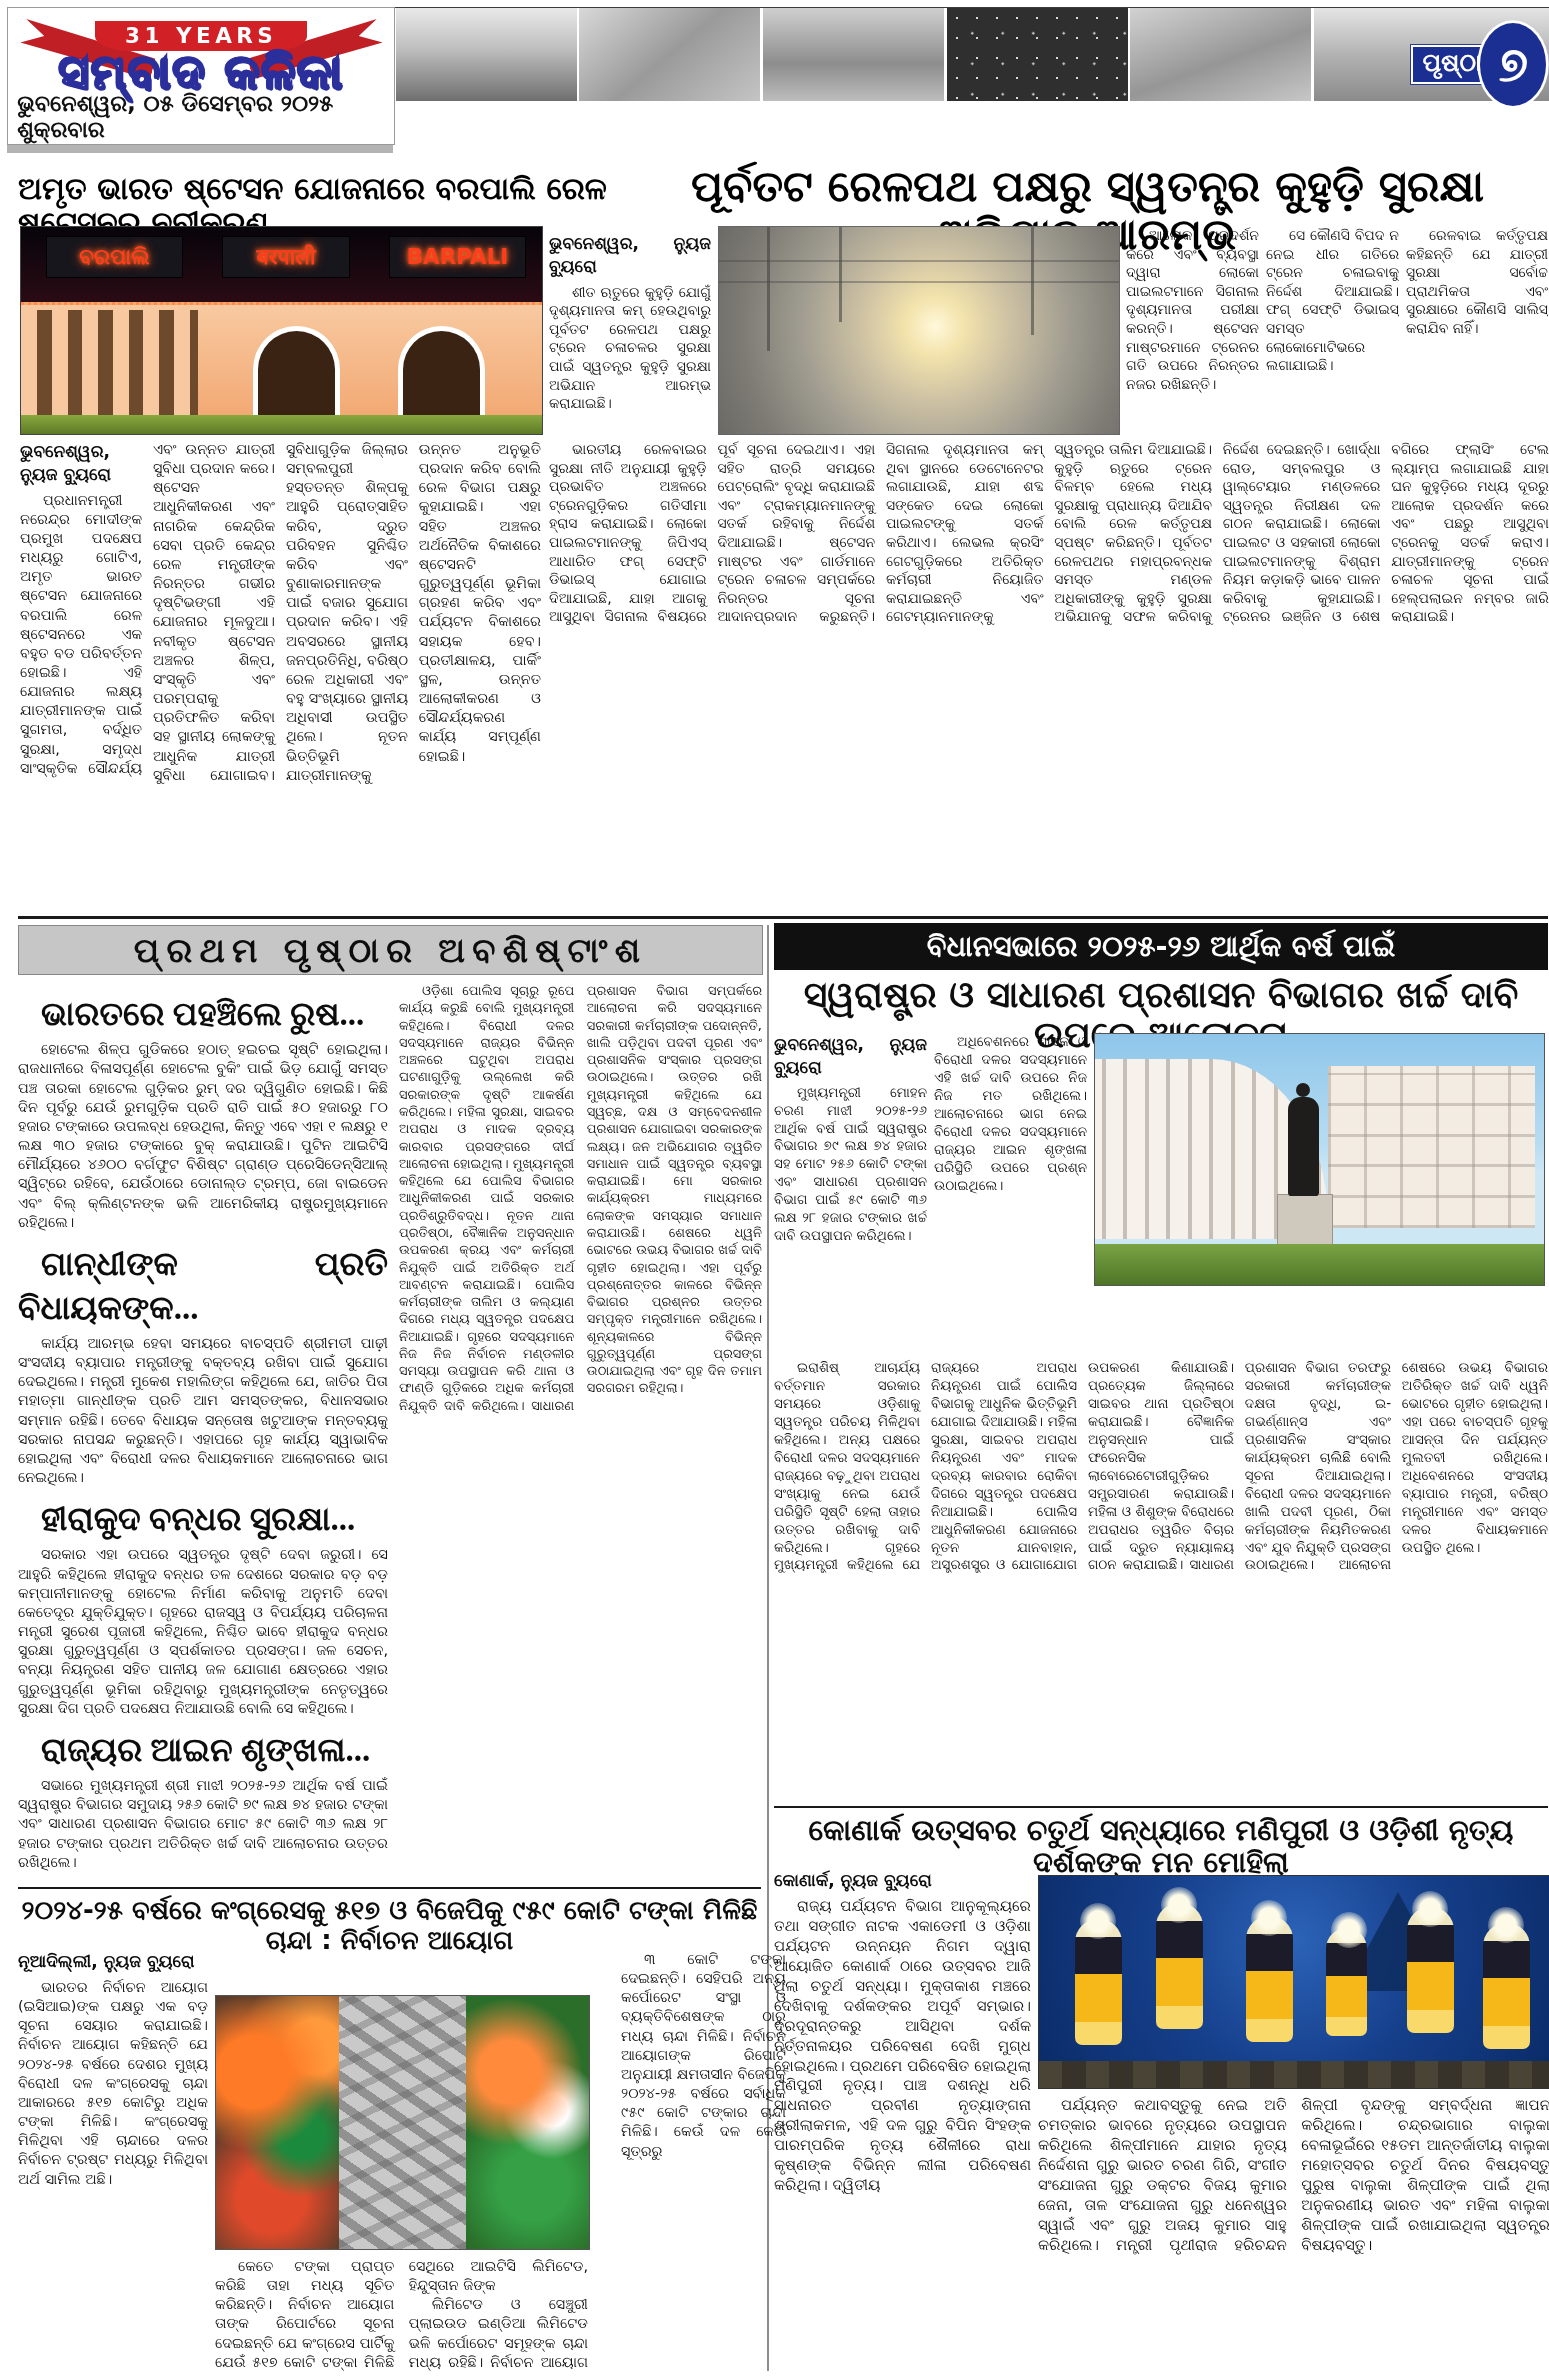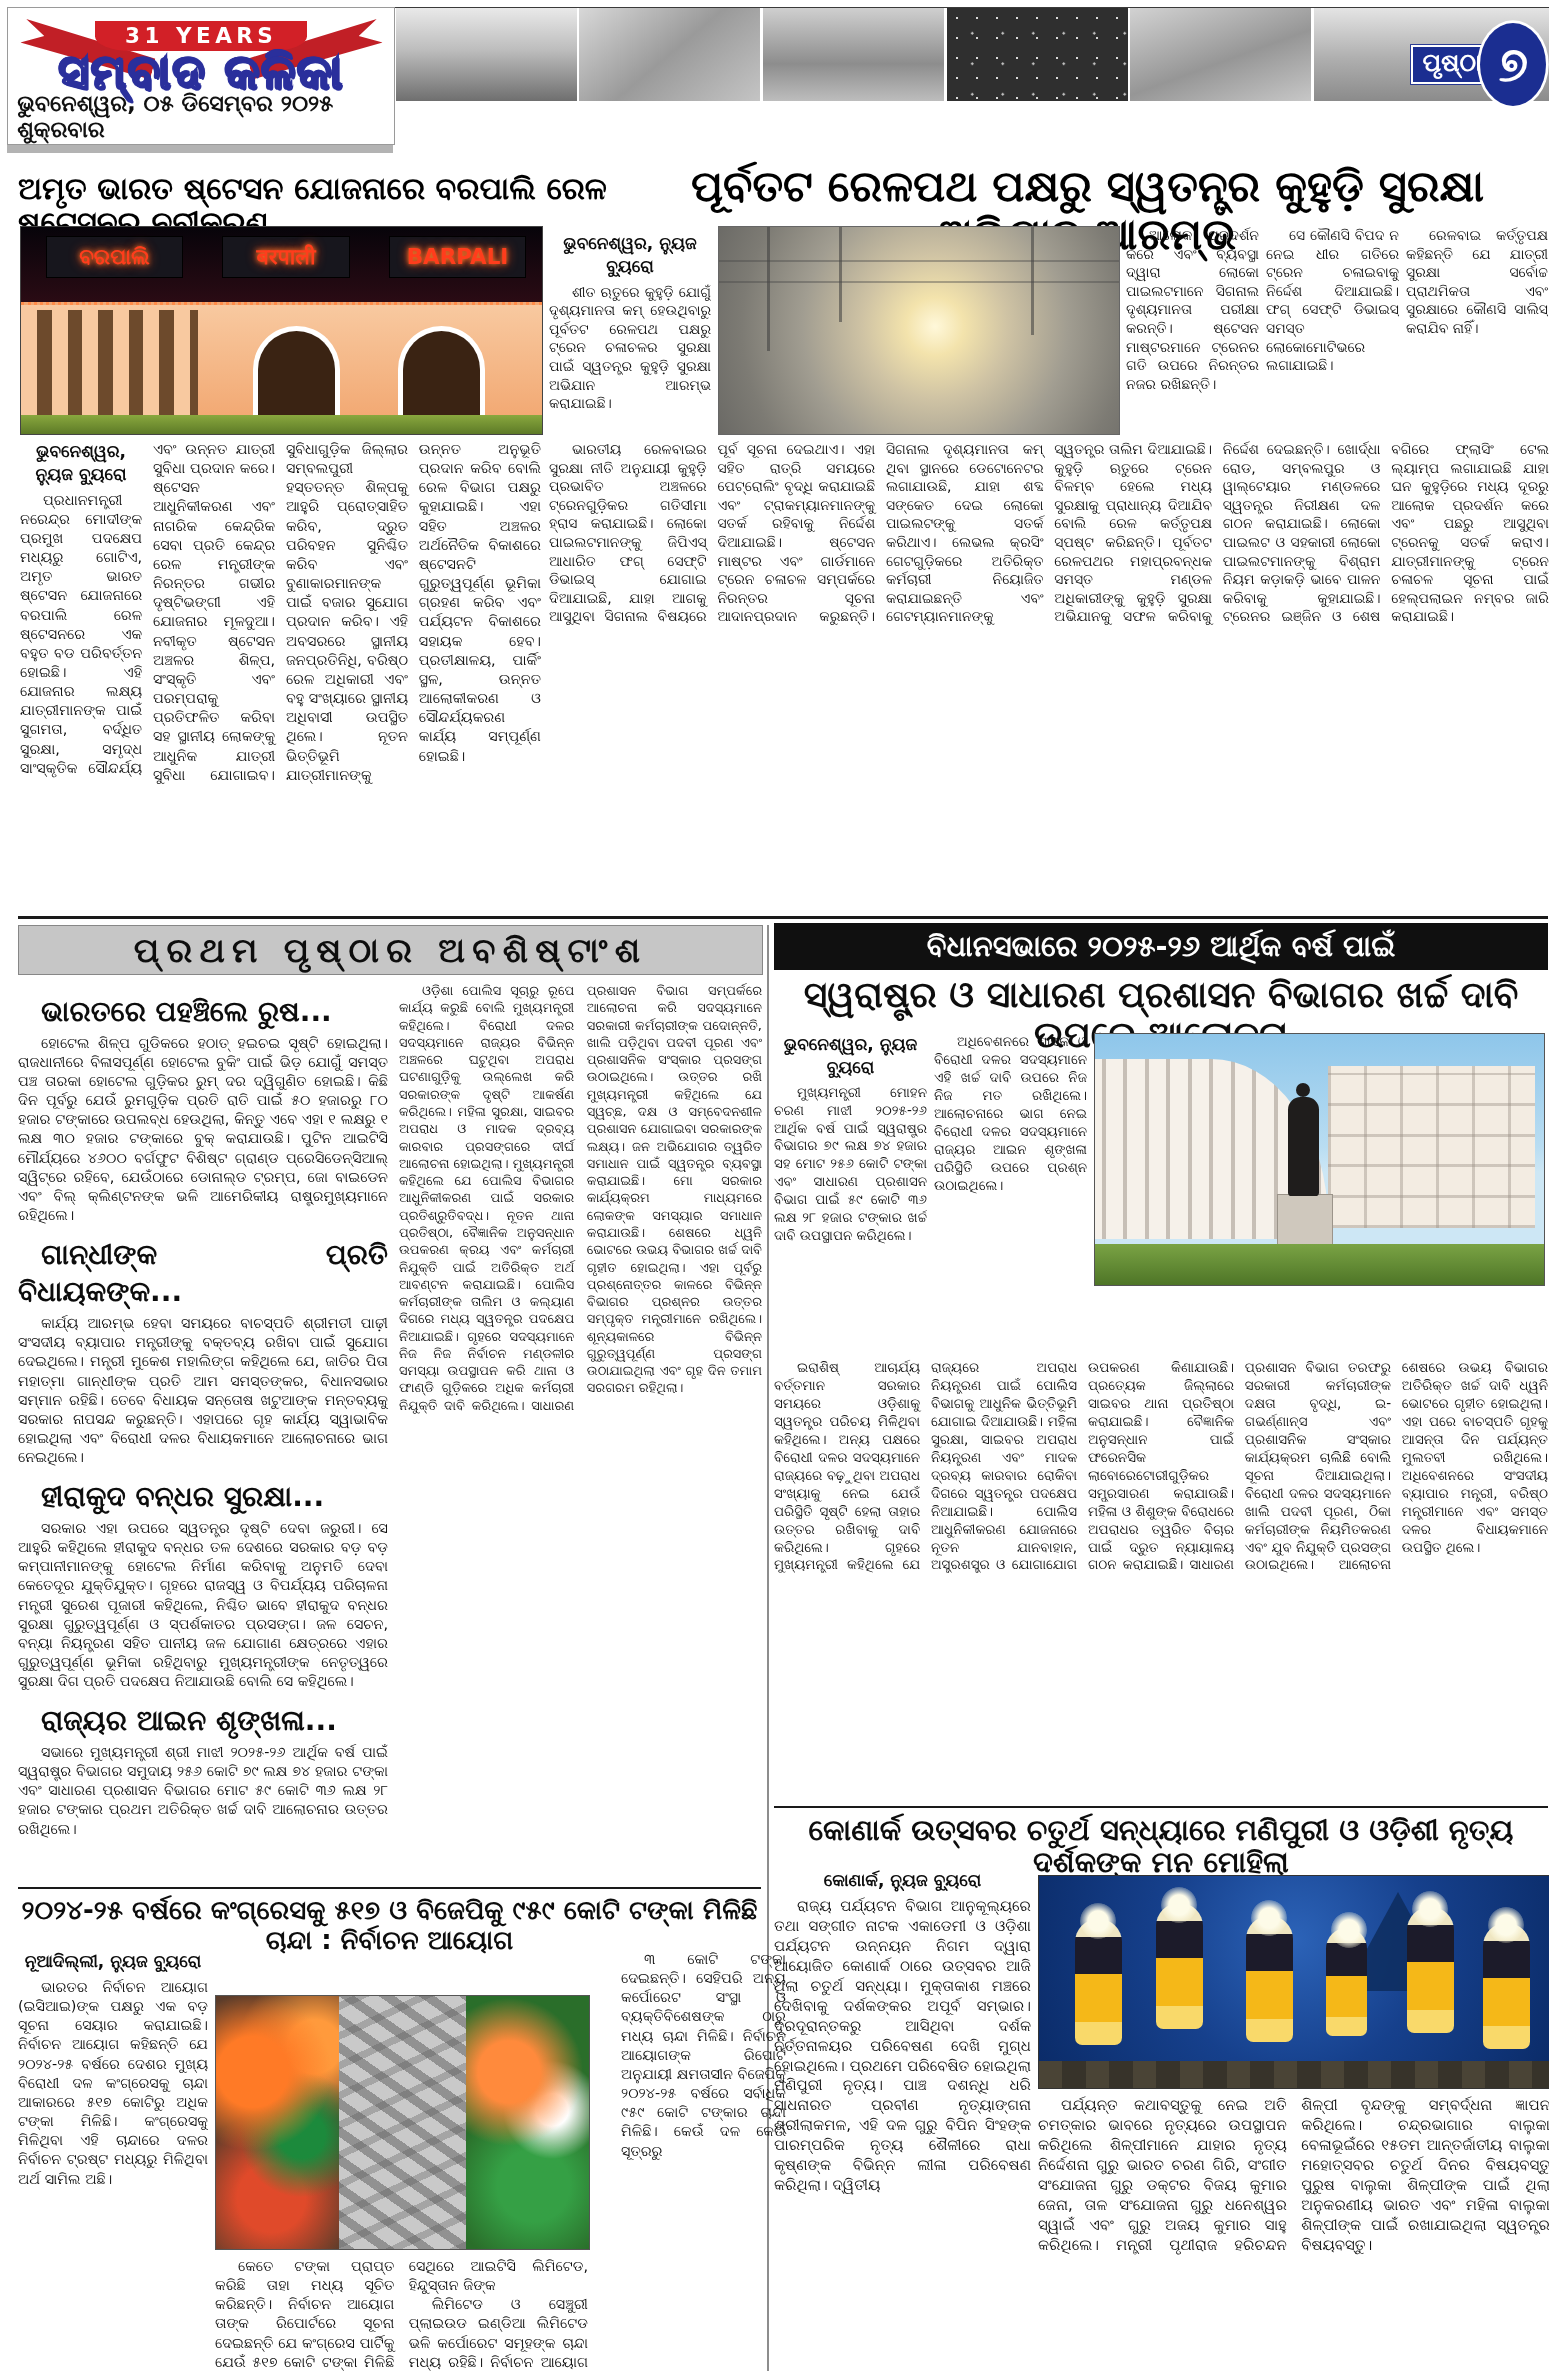--- a/index.html
+++ b/index.html
@@ -30,21 +30,21 @@
   .t6{flex:1;background:linear-gradient(180deg,#e4e4e4 0%,#aeaeae 55%,#8b8b8b 100%);}
   .page-badge{right:3.6px;top:23px;width:135px;height:83px;z-index:6;}
   .badge-label{position:absolute;left:0;top:21.5px;background:#1b2e91;border:2.7px solid #fff;color:#fff;
           font-size:25px;font-weight:bold;padding:1.8px 7.2px 3.6px 9px;box-shadow:0 0 0 0.9px #1b2e91;}
   .badge-oval{position:absolute;right:0;top:0;width:66px;height:83px;background:#1b2e91;border-radius:50%;
           box-shadow:0 0 0 2.7px #ffffff;color:#fff;font-size:48px;font-weight:bold;display:flex;align-items:center;justify-content:center;}
   
   .hl{font-weight:bold;color:#000;line-height:1.12;}
   .hl-left{left:18px;top:172px;width:607px;font-size:30.5px;}
   .hl-right{left:628px;top:162px;width:919px;font-size:43px;text-align:center;}
-  .byline{font-weight:bold;text-align:center;font-size:17px;margin-bottom:5.4px;}
+  .byline{font-weight:bold;font-size:17px;margin-bottom:5.4px;}
   .bodytxt{font-size:14.4px;line-height:1.33;text-align:justify;overflow:hidden;}
   .bodytxt p{margin:0;text-indent:23px;}
   
   .ph-barpali{left:20px;top:226px;width:521px;height:207px;background:#180a10;overflow:hidden;border:0.9px solid #444;}
   .bp-sky{position:absolute;left:0;top:0;width:100%;height:36%;background:linear-gradient(180deg,#07040a,#2a0b14);}
   .bp-sign{position:absolute;top:9px;height:40px;background:#17161d;border:0.9px solid #000;color:#ff3d1c;
            font-weight:bold;font-size:21.5px;text-align:center;line-height:40px;text-shadow:0 0 5.4px #ff7a2a,0 0 10.8px #ff4a1a;}
   .bp-facade{position:absolute;left:0;top:36%;width:100%;height:56%;background:linear-gradient(180deg,#f8c9a0,#f2a872);border-top:3.6px dotted #ff8c4a;}
   .bp-pillars{position:absolute;left:0;top:40%;width:34%;height:52%;background:repeating-linear-gradient(90deg,#f8c9a0 0 16px,#6d4a2c 16px 30.5px);}
   .bp-arch{position:absolute;top:48%;width:77px;height:48%;background:#3a2313;border:5.4px solid #fff;border-bottom:none;border-radius:54px 54px 0 0;}
@@ -60,21 +60,21 @@
   .fog-col1{left:549px;top:232px;width:162px;height:201px;}
   .fog-colr{top:226px;height:207px;}
   .fog-body{left:549px;top:440px;width:1000px;height:474px;column-count:6;column-gap:10.8px;font-size:14px;}
   
   .hrule{background:#1a1a1a;height:2.7px;}
   .vrule{background:#8d8d8d;width:1.8px;}
   
   .cont-header{left:18px;top:925px;width:743px;height:48px;background:#c6c6c6;border:0.9px solid #878787;
           font-size:34px;font-weight:bold;text-align:center;line-height:48px;letter-spacing:7.2px;}
   .cont-left{left:18px;top:982px;width:370px;height:900px;}
-  .cont-title{font-size:28px;font-weight:bold;margin:10.8px 0 3.6px 0;text-indent:23px;}
+  .cont-title{font-size:33px;font-weight:bold;margin:10.8px 0 3.6px 0;text-indent:23px;font-family:Liberation Serif, serif;}
   .cont-right{left:399px;top:982px;width:363px;height:900px;column-count:2;column-gap:12.6px;font-size:13px;}
   
   .kicker{left:774px;top:923px;width:774px;height:47px;background:#101010;color:#fff;font-size:29px;
           font-weight:bold;text-align:center;line-height:47px;}
   .asm-headline{left:774px;top:975px;width:774px;font-size:36px;font-weight:bold;text-align:center;line-height:1.1;}
   .asm-col1{left:774px;top:1033px;width:153px;height:251px;font-size:13.5px;}
   .asm-col2{left:934px;top:1033px;width:153px;height:251px;font-size:13.5px;}
   .ph-assembly{left:1094px;top:1033px;width:449px;height:251px;border:0.9px solid #555;overflow:hidden;background:linear-gradient(180deg,#8ec6ea 0%,#b9ddf2 45%,#cde7f5 55%);}
   .as-curved{position:absolute;left:-36px;top:25px;width:269px;height:180px;background:#f6f1ea;border-radius:0 117px 27px 0/0 162px 18px 0;
           background-image:repeating-linear-gradient(90deg,rgba(160,150,140,.55) 0 3.6px,transparent 3.6px 21.5px);}

